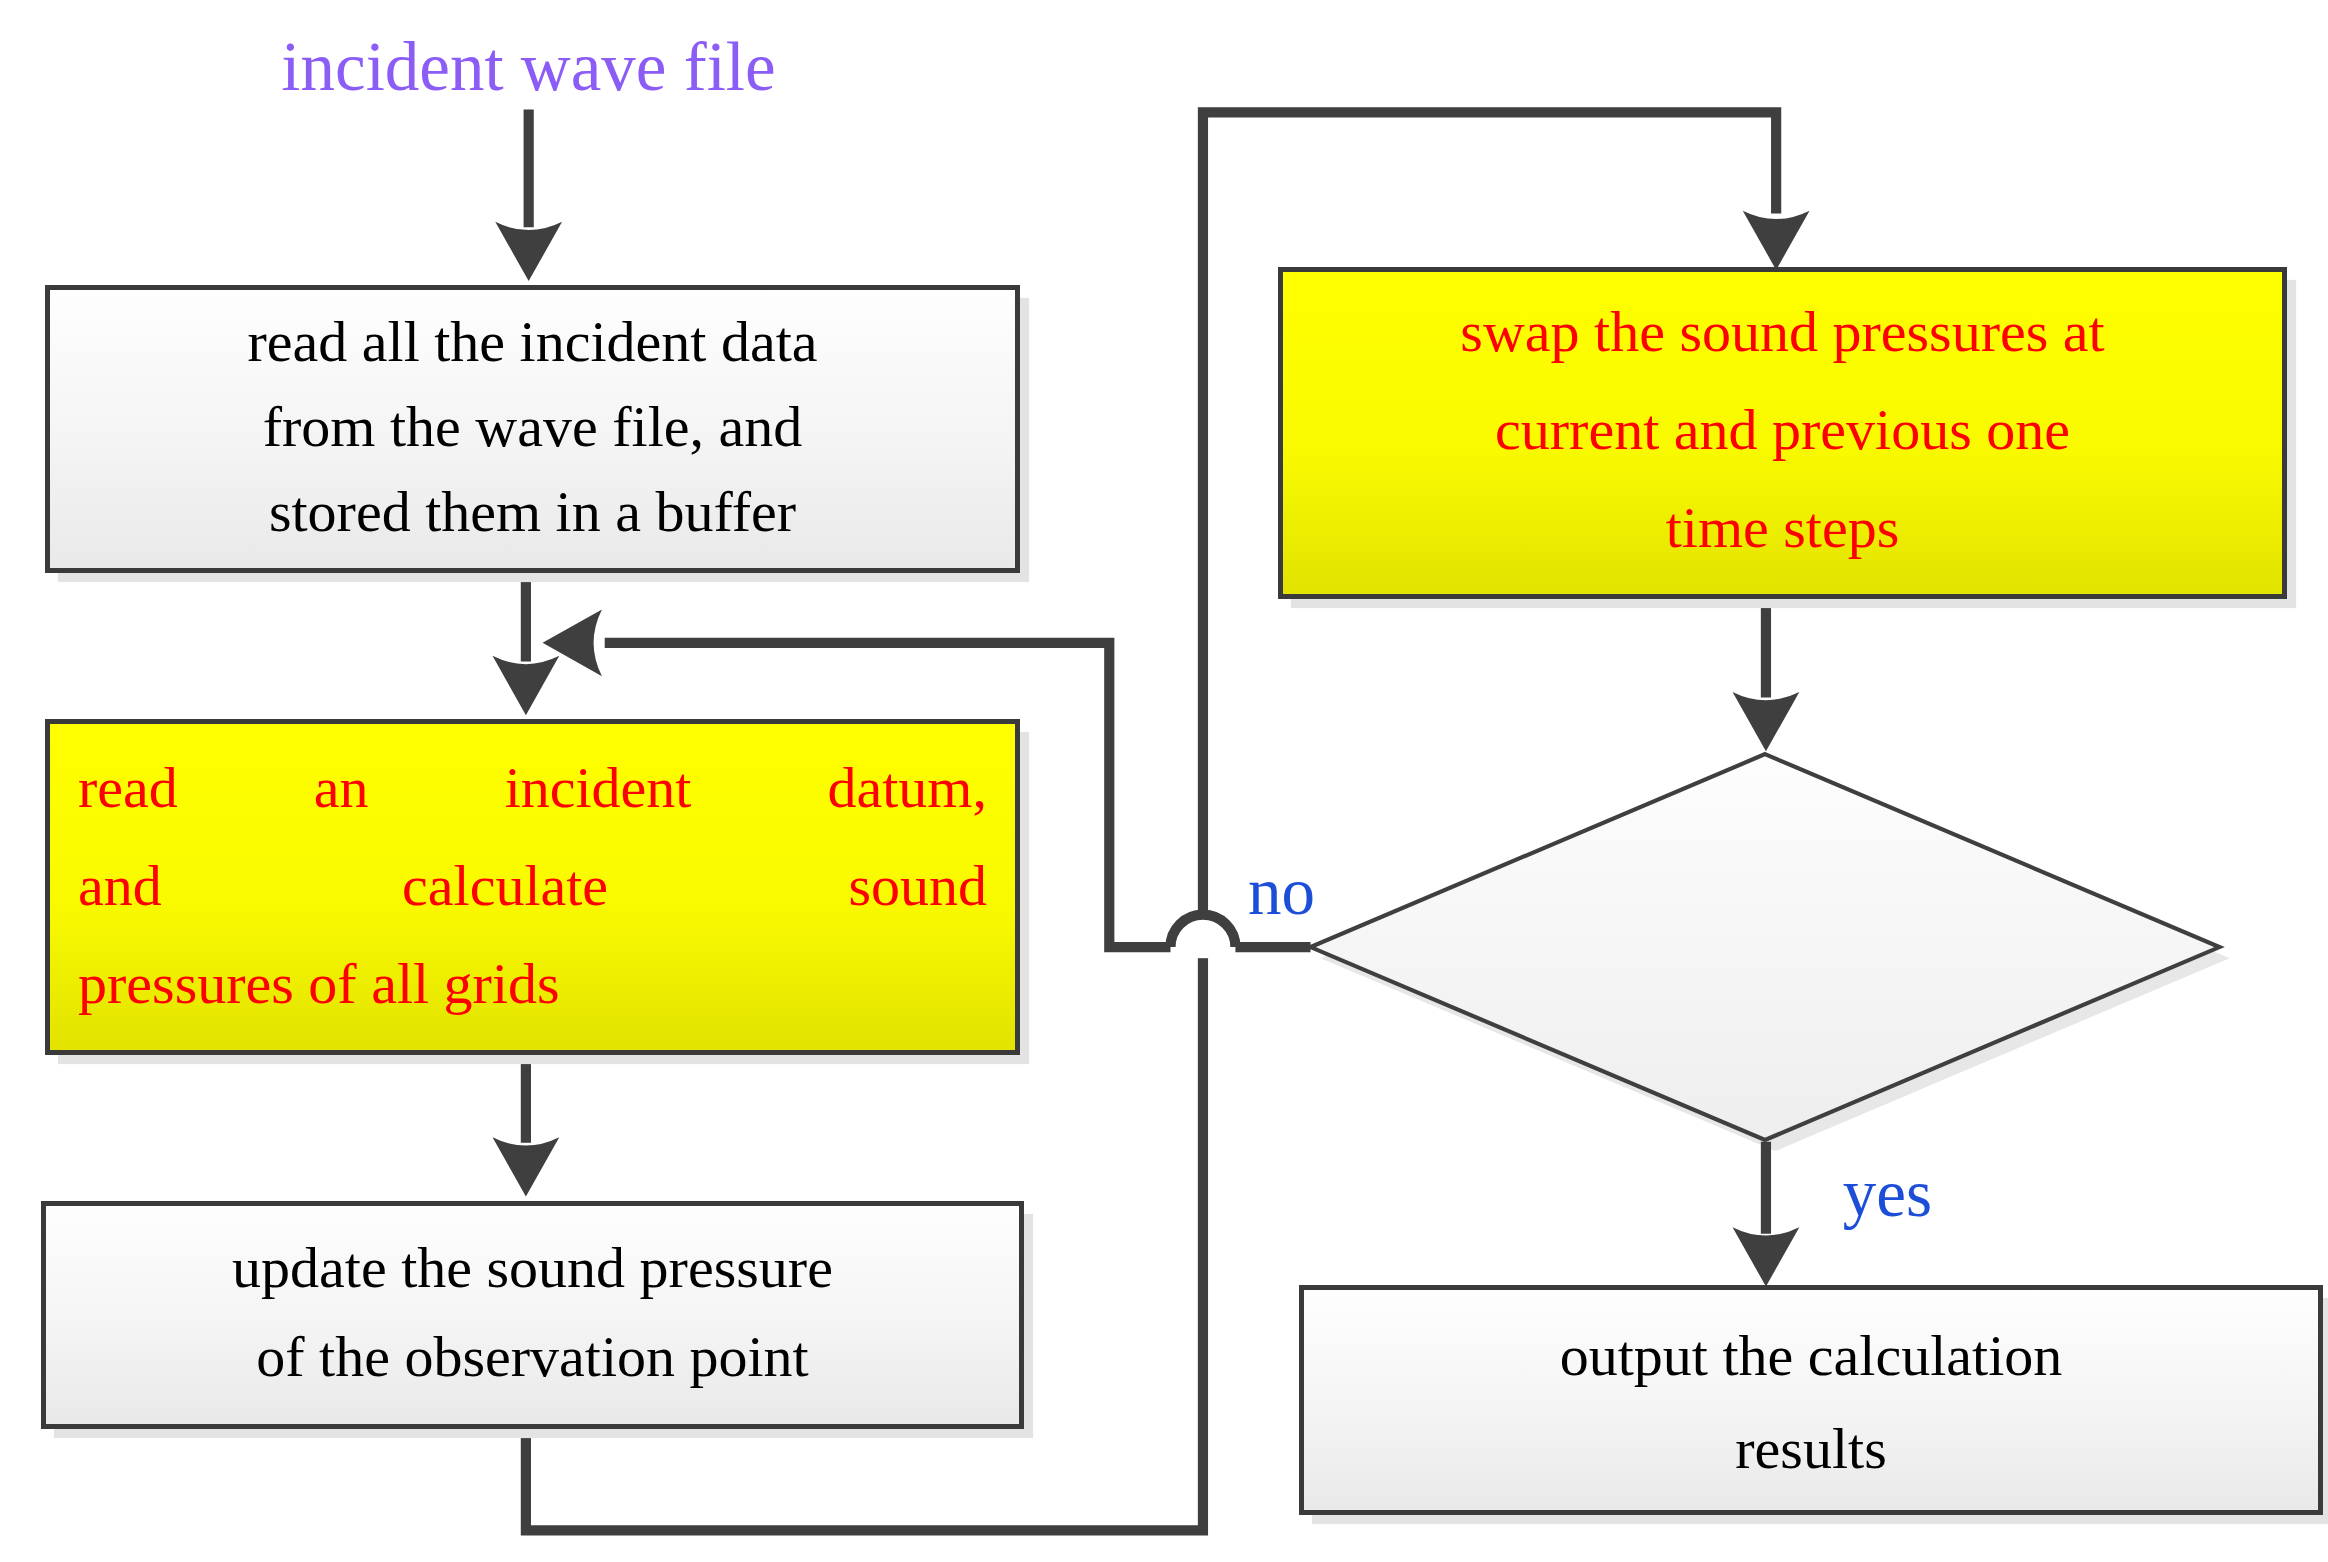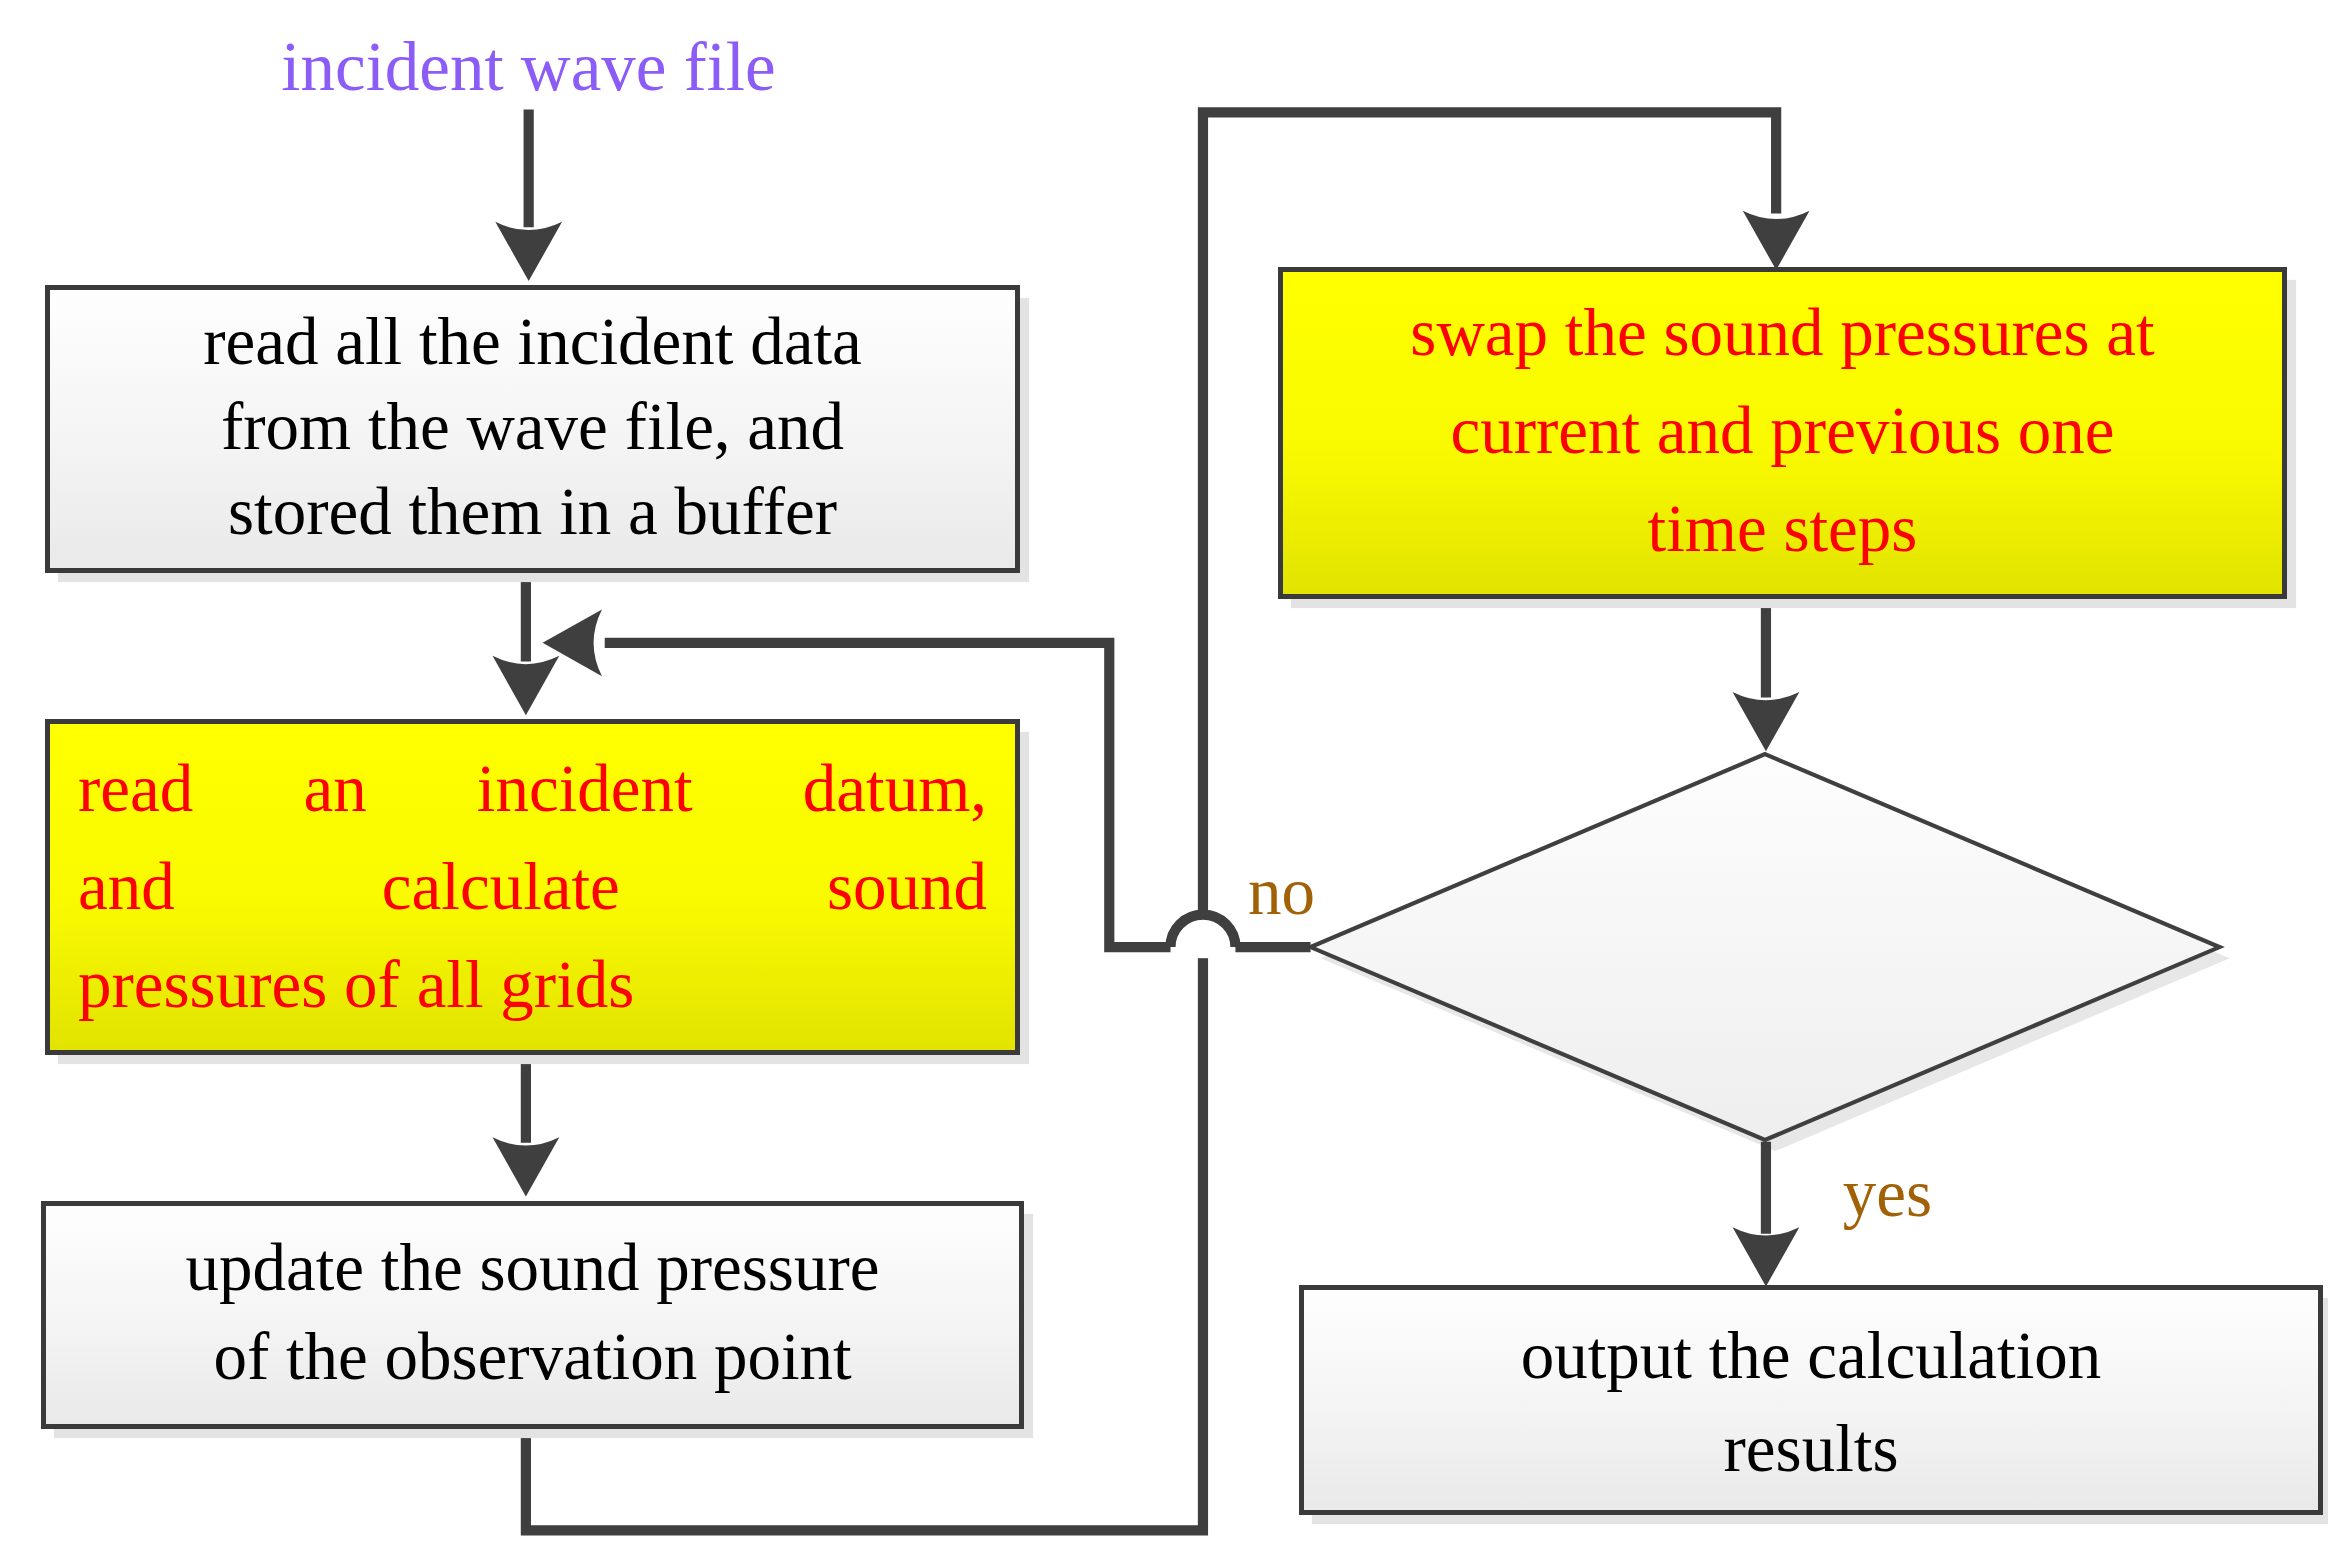--- a/index.html
+++ b/index.html
@@ -9,26 +9,26 @@
   }
   .layer{position:absolute;left:0;top:0;}
   .node{
     position:absolute;box-sizing:border-box;border:5.6px solid #3a3a3a;
     text-align:center;color:#000;
   }
   .node .ln{white-space:nowrap;}
   .gray{background:linear-gradient(180deg,#fefefe 0%,#f4f4f4 55%,#e9e9e9 100%);}
   .hl{background:linear-gradient(180deg,#ffff00 0%,#f9fa00 55%,#e2e300 100%);color:#ff0000;}
   .shadow{box-shadow:11px 11px 0 -1.9px #e3e3e3;}
-  .fs{font-size:67px;}
+  .fs{font-size:58px;}
   .title{
     position:absolute;text-align:center;font-size:69px;color:#8b5cf6;white-space:nowrap;
   }
   .edge-label{
-    position:absolute;text-align:center;font-size:67px;color:#a16207;white-space:nowrap;
+    position:absolute;text-align:center;font-size:67px;color:#1d4ed8;white-space:nowrap;
   }
   
   .b-read .ln{line-height:85px;}    .b-read{padding-top:9.3px;}
   .b-datum .ln{line-height:98px;text-align:justify;text-align-last:justify;}
   .b-datum{padding:15px 28px 4px 28px;}
   .b-datum .ln.last{text-align:left;text-align-last:left;}
   .b-update .ln{line-height:89px;}  .b-update{padding-top:16.7px;}
   .b-swap .ln{line-height:98px;}   .b-swap{padding-top:11px;}
   .b-out .ln{line-height:93px;}    .b-out{padding-top:18.6px;}
   .d-text{position:absolute;text-align:center;color:#000;font-size:65px;}

